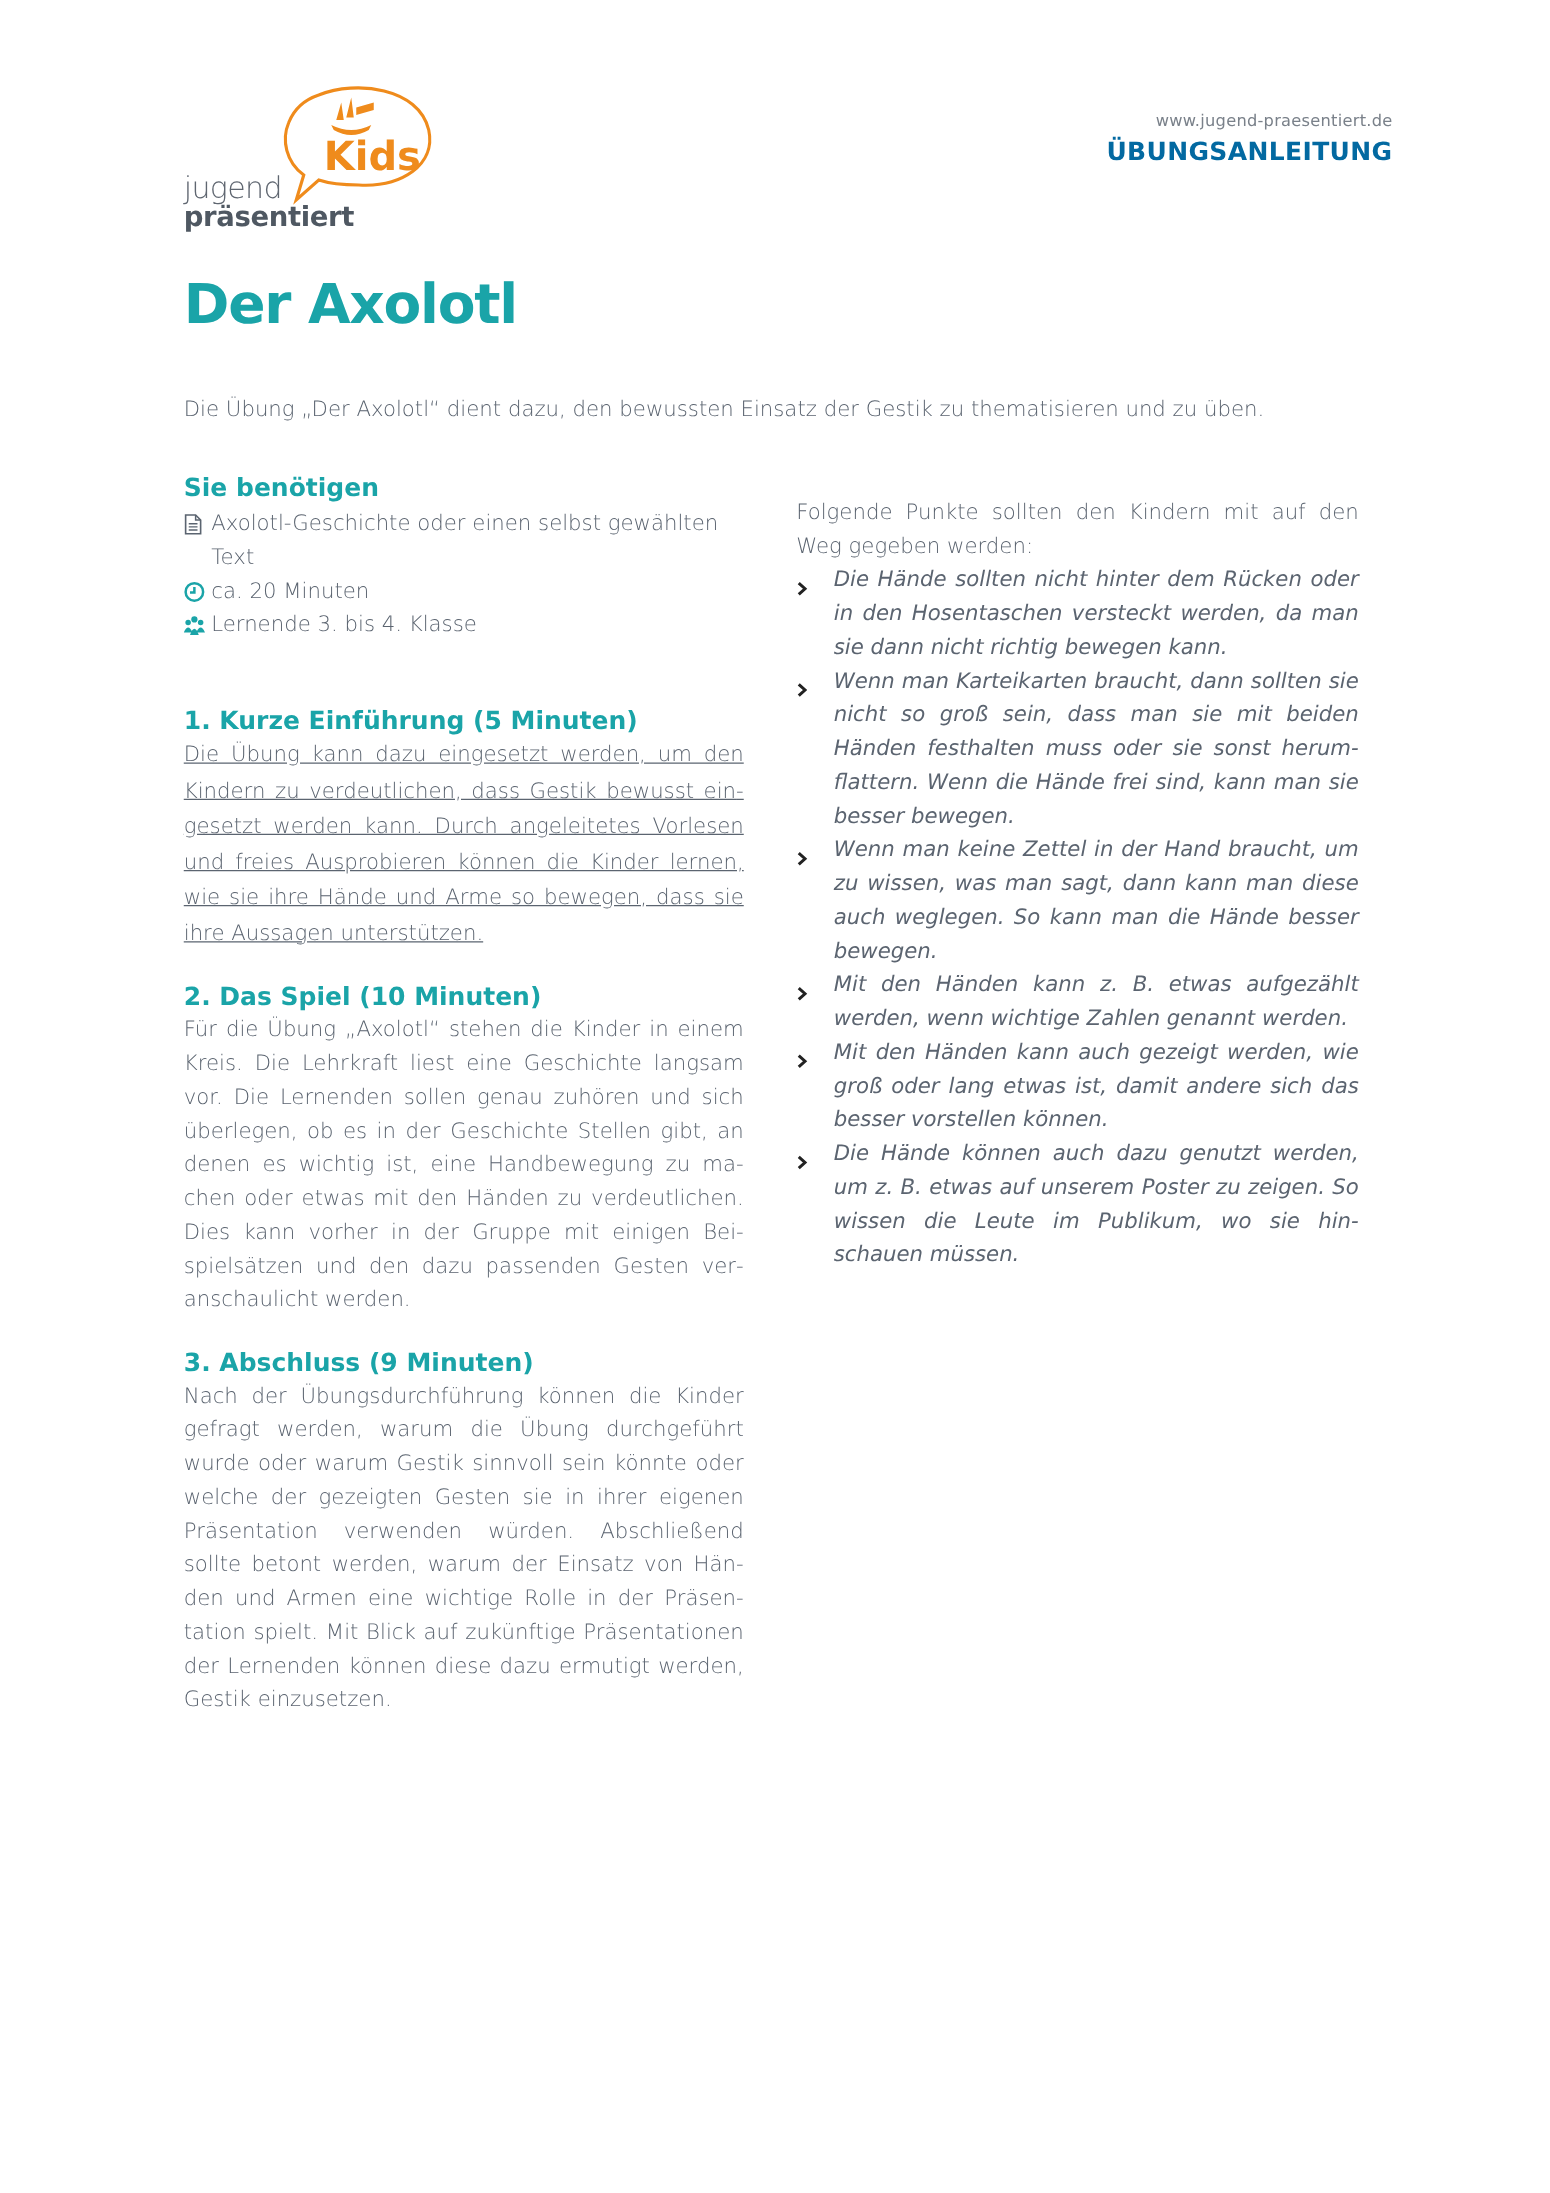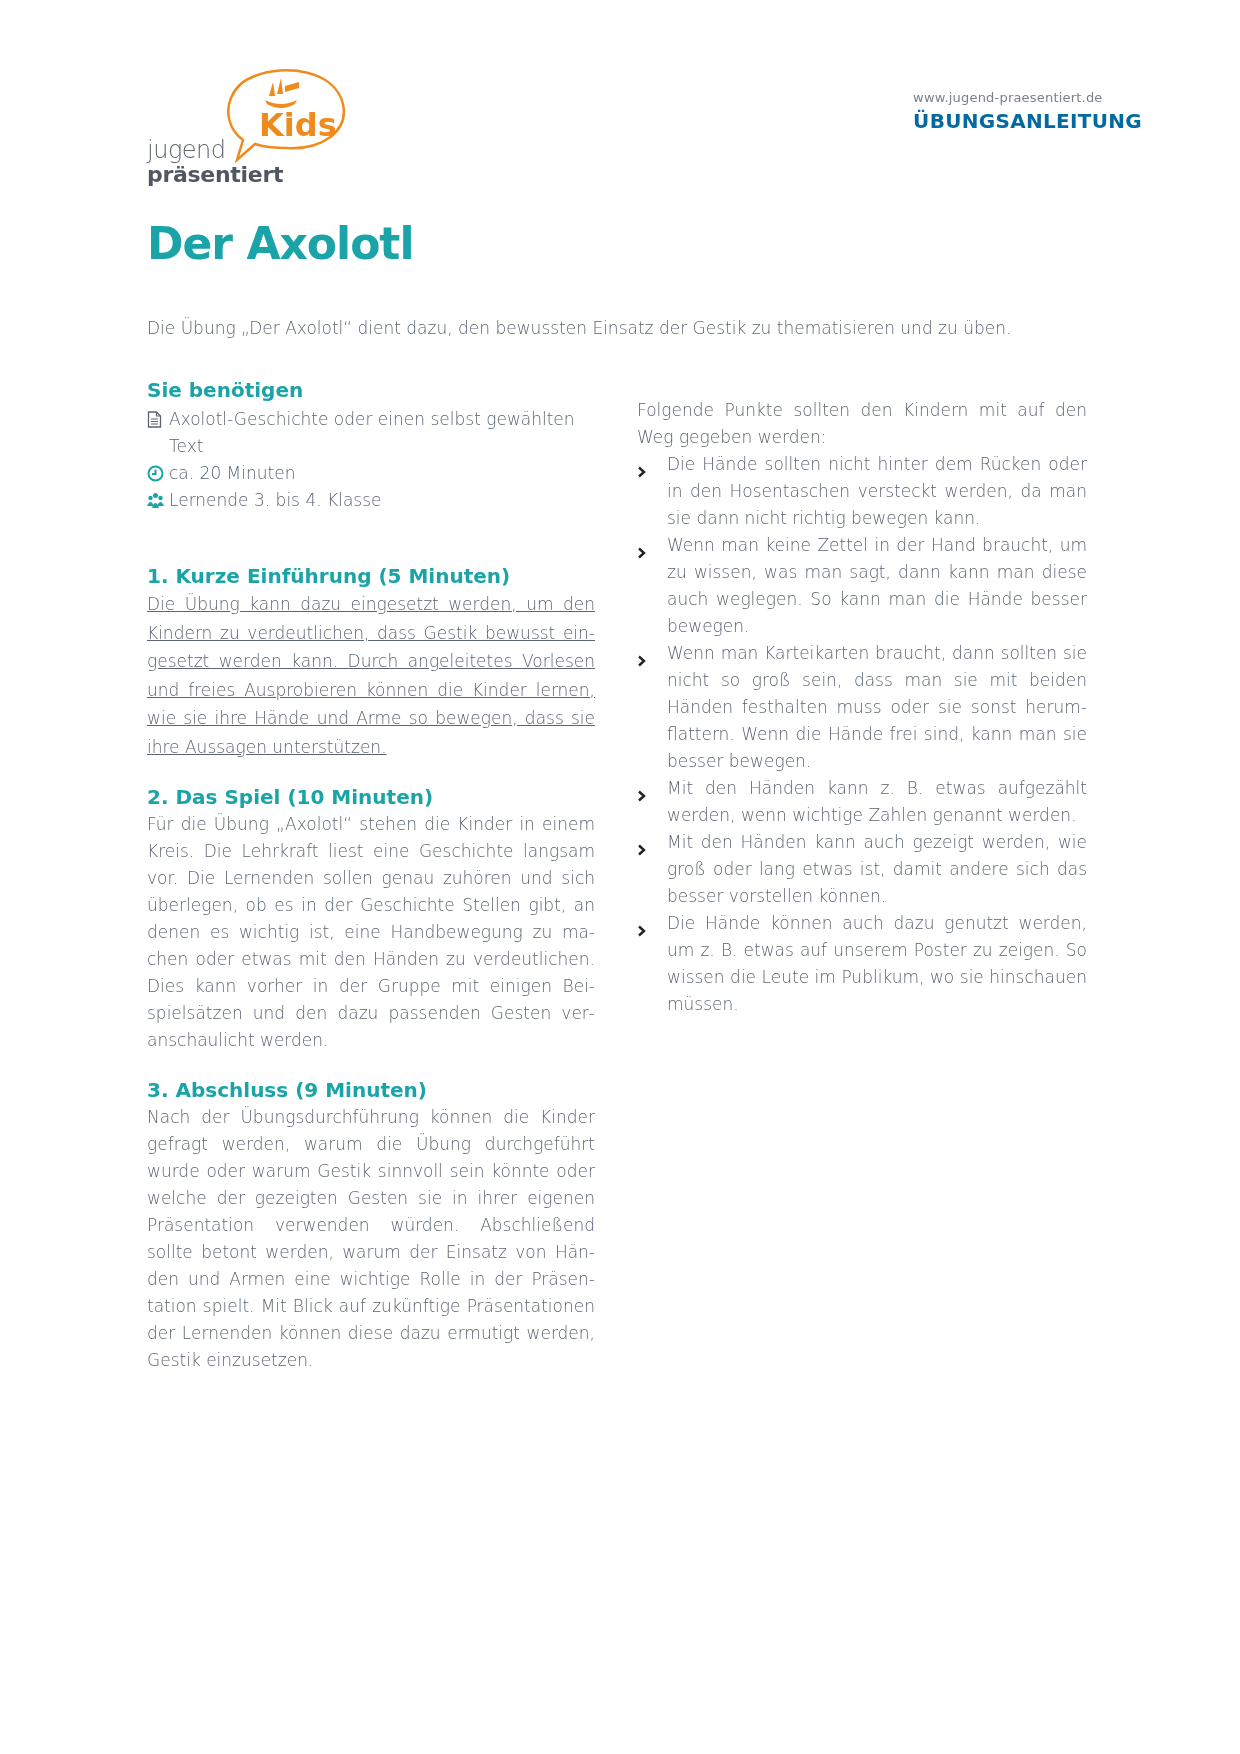--- a/index.html
+++ b/index.html
@@ -2,37 +2,37 @@
 <html><head>
 <meta charset="utf-8">
 <style>
   html, body { margin: 0; padding: 0; background: #ffffff; }
   body { width: 1240px; height: 1754px; position: relative; overflow: hidden;
          font-family: "DejaVu Sans", sans-serif; color: #5b6470; }
   .logo { position: absolute; left: 147px; top: 68px; width: 200px; height: 130px; }
   .logo-jugend { position: absolute; left: 0; top: 68px; font-size: 24px; color: #5f6670; font-weight: 300; letter-spacing: -0.5px; }
   .logo-praes { position: absolute; left: 0; top: 94px; font-size: 22px; color: #4f5862; font-weight: 700; letter-spacing: -0.3px; }
   .logo svg { position: absolute; left: 78px; top: 0; }
-  .header-right { position: absolute; right: 98px; top: 90px; }
+  .header-right { position: absolute; right: 126px; top: 90px; text-align: right; }
   .site-url { font-size: 13px; color: #7a818a; letter-spacing: 0.2px; }
   .doc-type { font-size: 20px; font-weight: 700; color: #0369a1; margin-top: 4px; letter-spacing: 0.3px; }
   .title { position: absolute; left: 147px; top: 218px; font-size: 44px; font-weight: 700; color: #1aa4a8; letter-spacing: -1px; margin: 0; }
   .intro { position: absolute; left: 147px; top: 318px; font-size: 17px; color: #5b6470; font-weight: 300; }
   .col-left { position: absolute; left: 147px; top: 376px; width: 448px; }
   .col-right { position: absolute; left: 637px; top: 397px; width: 450px; }
   h2 { font-size: 20px; font-weight: 700; color: #1aa4a8; margin: 0; line-height: 28px; }
   .needs { list-style: none; margin: 2px 0 0 0; padding: 0; }
   .needs li { display: flex; font-size: 17px; line-height: 27px; font-weight: 300; }
   .needs .ic { width: 22px; flex: 0 0 22px; display: flex; align-items: flex-start; padding-top: 5px; }
   .section { margin-top: 0; }
   .s1 { margin-top: 48px; }
   .s2, .s3 { margin-top: 22px; }
   p.body { margin: 0; font-size: 17px; line-height: 27px; text-align: justify; font-weight: 300; hyphens: manual; }
   .s1 p.body { line-height: 28.5px; text-decoration: underline; }
-  .bullets { list-style: none; margin: 0; padding: 0; }
+  .bullets { list-style: none; margin: 0; padding: 0; font-style: italic; }
   .bullets li { display: flex; font-size: 17px; line-height: 27px; text-align: justify; font-weight: 300; }
   .bullets .chev { width: 30px; flex: 0 0 30px; padding-top: 8px; }
   .bullets .txt { flex: 1; }
 </style>
 </head>
 <body>
 
 <div class="logo">
   <svg width="124" height="96" viewBox="0 0 124 96">
     <path d="M30 8 C60 -4 110 2 118 36 C124 64 96 82 62 80 C46 80 36 78 30 76 L12 92 L18 72 C4 62 0 44 6 30 C10 20 18 12 30 8 Z" fill="none" stroke="#ef8b1c" stroke-width="2.5"></path>
@@ -110,27 +110,27 @@
     <li>
         <span class="chev"><svg width="10" height="12" viewBox="0 0 10 12">
             <path d="M2 1.5 L7 6 L2 10.5" fill="none" stroke="#222" stroke-width="2.4"></path>
           </svg></span>
         <span class="txt">Die Hände sollten nicht hinter dem Rücken oder in den Hosentaschen versteckt werden, da man sie dann nicht richtig bewegen kann.</span>
       </li>
     <li>
         <span class="chev"><svg width="10" height="12" viewBox="0 0 10 12">
             <path d="M2 1.5 L7 6 L2 10.5" fill="none" stroke="#222" stroke-width="2.4"></path>
           </svg></span>
-        <span class="txt">Wenn man keine Zettel in der Hand braucht, um zu wissen, was man sagt, dann kann man diese auch weglegen. So kann man die Hände besser bewegen.</span>
+        <span class="txt">Wenn man Karteikarten braucht, dann sollten sie nicht so groß sein, dass man sie mit beiden Händen festhalten muss oder sie sonst herum­flattern. Wenn die Hände frei sind, kann man sie besser bewegen.</span>
       </li>
     <li>
         <span class="chev"><svg width="10" height="12" viewBox="0 0 10 12">
             <path d="M2 1.5 L7 6 L2 10.5" fill="none" stroke="#222" stroke-width="2.4"></path>
           </svg></span>
-        <span class="txt">Wenn man Karteikarten braucht, dann sollten sie nicht so groß sein, dass man sie mit beiden Händen festhalten muss oder sie sonst herum­flattern. Wenn die Hände frei sind, kann man sie besser bewegen.</span>
+        <span class="txt">Wenn man keine Zettel in der Hand braucht, um zu wissen, was man sagt, dann kann man diese auch weglegen. So kann man die Hände besser bewegen.</span>
       </li>
     <li>
         <span class="chev"><svg width="10" height="12" viewBox="0 0 10 12">
             <path d="M2 1.5 L7 6 L2 10.5" fill="none" stroke="#222" stroke-width="2.4"></path>
           </svg></span>
         <span class="txt">Mit den Händen kann z. B. etwas aufgezählt werden, wenn wichtige Zahlen genannt werden.</span>
       </li>
     <li>
         <span class="chev"><svg width="10" height="12" viewBox="0 0 10 12">
             <path d="M2 1.5 L7 6 L2 10.5" fill="none" stroke="#222" stroke-width="2.4"></path>

